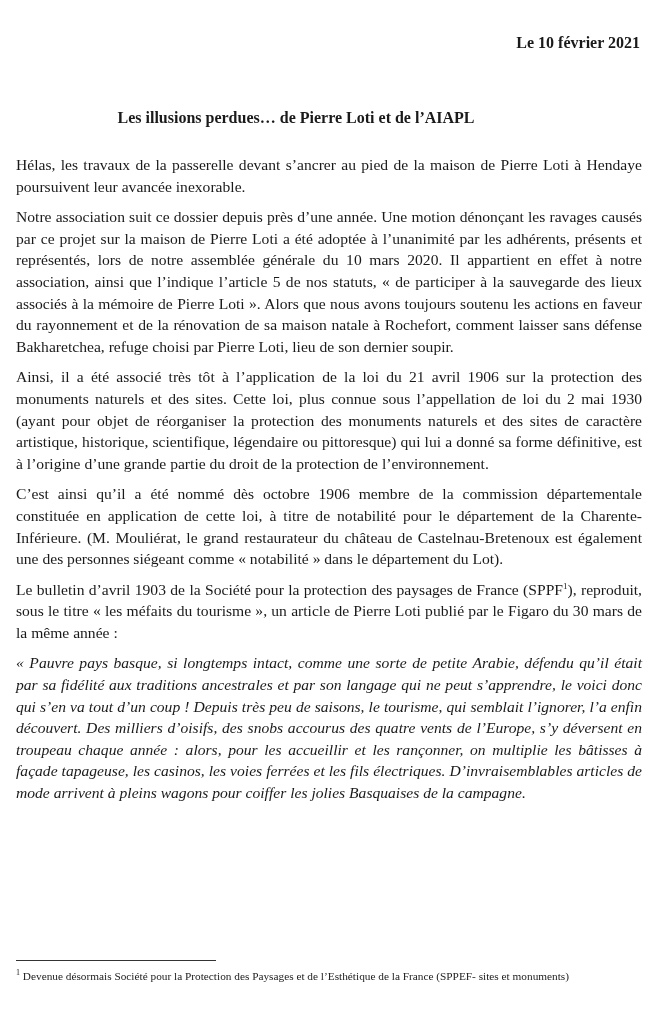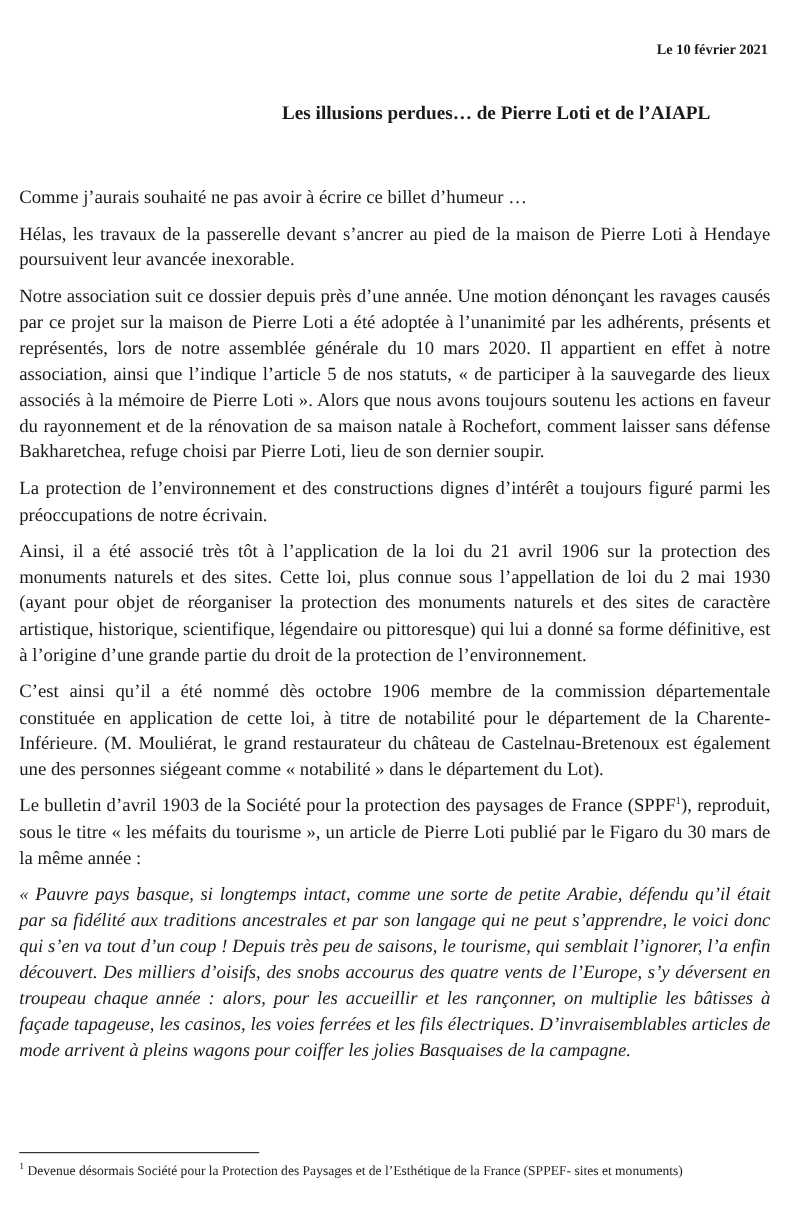--- a/index.html
+++ b/index.html
@@ -3,24 +3,24 @@
 <meta charset="utf-8">
 <style>
   html, body { margin: 0; padding: 0; background: #ffffff; }
   body {
     width: 660px; height: 1024px; position: relative; overflow: hidden;
     font-family: "Liberation Serif", "DejaVu Serif", serif;
     color: #1a1a1a;
   }
   .date {
     position: absolute; top: 34px; right: 20px;
-    font-weight: bold; font-size: 12px;
+    font-weight: bold; font-size: 16px;
   }
   .title {
-    position: absolute; top: 86px; left: 0; width: 592px; text-align: right;
+    position: absolute; top: 109px; left: 0; width: 592px; text-align: center;
     font-weight: bold; font-size: 16px;
   }
   .body-text {
     position: absolute; top: 154px; left: 16px; width: 626px;
     font-size: 15.6px; line-height: 21.6px;
   }
   .body-text p { margin: 0 0 9px 0; text-align: justify; }
   .body-text p.first { margin-bottom: 9px; }
   .body-text p.quote { font-style: italic; }
   sup { font-size: 9px; vertical-align: super; line-height: 0; }
@@ -36,24 +36,22 @@
   .footnote sup { font-size: 8px; }
 </style>
 </head>
 <body>
 
 <div>
   <div class="date">Le 10 février 2021</div>
   <div class="title">Les illusions perdues… de Pierre Loti et de l’AIAPL</div>
 
   <div class="body-text">
-    <p class="first">Comme j’aurais souhaité ne pas avoir à écrire ce billet d’humeur …</p>
     <p>Hélas, les travaux de la passerelle devant s’ancrer au pied de la maison de Pierre Loti à Hendaye poursuivent leur avancée inexorable.</p>
     <p>Notre association suit ce dossier depuis près d’une année. Une motion dénonçant les ravages causés par ce projet sur la maison de Pierre Loti a été adoptée à l’unanimité par les adhérents, présents et représentés,  lors de notre assemblée générale du 10 mars 2020. Il appartient en effet à notre association, ainsi que l’indique l’article 5 de nos statuts, « de participer à la sauvegarde des lieux associés à la mémoire de Pierre Loti ». Alors que nous avons toujours soutenu les actions en faveur du rayonnement et de la rénovation de sa maison natale à Rochefort, comment laisser sans défense Bakharetchea, refuge choisi par Pierre Loti, lieu de son dernier soupir.</p>
-    <p>La protection de l’environnement et des constructions dignes d’intérêt a toujours figuré parmi les préoccupations de notre écrivain.</p>
     <p>Ainsi, il a été associé très tôt à l’application de la loi du 21 avril 1906 sur la protection des monuments naturels et des sites. Cette loi, plus connue sous l’appellation de loi du 2 mai 1930 (ayant pour objet de réorganiser la protection des monuments naturels et des sites de caractère artistique, historique, scientifique, légendaire ou pittoresque) qui lui a donné sa forme définitive, est à l’origine d’une grande partie du droit de la protection de l’environnement.</p>
     <p>C’est ainsi qu’il a été nommé dès octobre 1906 membre de la commission départementale constituée en application de cette loi, à titre de notabilité pour le département de la Charente-Inférieure. (M. Mouliérat, le grand restaurateur du château de Castelnau-Bretenoux est également une des personnes siégeant comme « notabilité » dans le département du Lot).</p>
     <p><span>Le bulletin d’avril 1903 de la Société pour la protection des paysages de France (SPPF</span><sup>1</sup><span>), reproduit, sous le titre « les méfaits du tourisme », un article de Pierre Loti publié par le Figaro du 30 mars de la même année :</span></p>
     <p class="quote">« Pauvre pays basque, si longtemps intact, comme une sorte de petite Arabie, défendu qu’il était par sa fidélité aux traditions ancestrales et par son langage qui ne peut s’apprendre, le voici donc qui s’en va tout d’un coup ! Depuis très peu de saisons, le tourisme, qui semblait l’ignorer, l’a enfin découvert. Des milliers d’oisifs, des snobs accourus des quatre vents de l’Europe, s’y déversent en troupeau chaque année : alors, pour les accueillir et les rançonner, on multiplie les bâtisses à façade tapageuse, les casinos, les voies ferrées et les fils électriques. D’invraisemblables articles de mode arrivent à pleins wagons pour coiffer les jolies Basquaises de la campagne.</p>
   </div>
 
   <div class="fn-rule"></div>
   <div class="footnote"><sup>1</sup><span> Devenue désormais Société pour la Protection des Paysages et de l’Esthétique de la France (SPPEF- sites et monuments)</span></div>
 </div>
 

